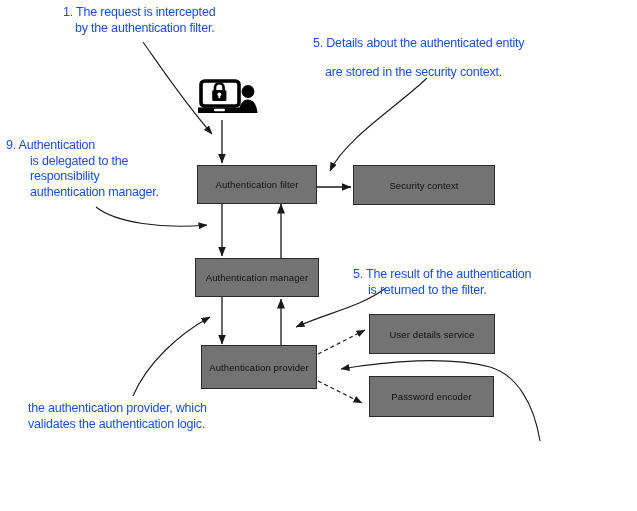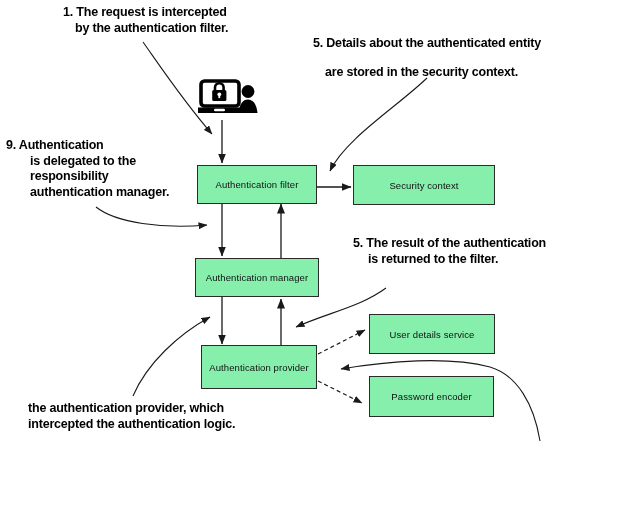--- a/index.html
+++ b/index.html
@@ -2,40 +2,40 @@
 <html><head>
 <meta charset="utf-8">
 <style>
   html,body{margin:0;padding:0;background:#ffffff;}
   #canvas{
     position:relative;width:637px;height:511px;background:#ffffff;
     font-family:"Liberation Sans",sans-serif;overflow:hidden;
   }
   #wires{position:absolute;left:0;top:0;width:637px;height:511px;pointer-events:none;}
   .box{
-    position:absolute;background:#86efac;border:1.4px solid #2a2a2a;
+    position:absolute;background:#737373;border:1.4px solid #2a2a2a;
     display:flex;align-items:center;justify-content:center;
     font-size:9.5px;color:#111;letter-spacing:0.1px;text-align:center;
   }
   .note{
-    position:absolute;font-weight:bold;font-size:12.5px;line-height:15.5px;
-    color:#000000;letter-spacing:-0.2px;white-space:nowrap;
+    position:absolute;font-weight:normal;font-size:12.5px;line-height:15.5px;
+    color:#1d4ed8;letter-spacing:-0.2px;white-space:nowrap;
   }
   .note .ln{white-space:nowrap;}
   .b-filter{left:197px;top:165px;width:118px;height:37px;}
   .b-security{left:353px;top:165px;width:140px;height:38px;}
   .b-manager{left:195px;top:258px;width:122px;height:37px;}
   .b-provider{left:201px;top:345px;width:114px;height:42px;}
   .b-uds{left:369px;top:314px;width:124px;height:38px;}
   .b-pe{left:369px;top:376px;width:123px;height:39px;}
   .n1{left:63px;top:5px;}   .n1 .ind{padding-left:12px;}
   .n2{left:6px;top:138px;}  .n2 .ind{padding-left:24px;}
   .n3{left:17px;top:401px;} .n3 .ind{padding-left:11px;}
   .n4{left:338px;top:450px;}.n4 .ind{padding-left:13px;}
-  .n5{left:353px;top:236px;}.n5 .ind{padding-left:15px;}
+  .n5{left:353px;top:267px;}.n5 .ind{padding-left:15px;}
   .n6{left:313px;top:36px;} .n6 .ind{padding-left:12px;margin-top:13px;}
   .client-icon{position:absolute;left:198px;top:79px;width:60px;height:40px;}
 </style>
 </head>
 <body>
 
 <div id="canvas">
 
   <svg id="wires" viewBox="0 0 637 511">
     <defs>
@@ -101,21 +101,21 @@
     <div class="ln ind">by the authentication filter.</div>
   </div>
   <div class="note n2">
     <div class="ln">9. Authentication</div>
     <div class="ln ind">is delegated to the</div>
     <div class="ln ind">responsibility</div>
     <div class="ln ind">authentication manager.</div>
   </div>
   <div class="note n3">
     <div class="ln ind">the authentication provider, which</div>
-    <div class="ln ind">intercepted the authentication logic.</div>
+    <div class="ln ind">validates the authentication logic.</div>
   </div>
   <div class="note n5">
     <div class="ln">5. The result of the authentication</div>
     <div class="ln ind">is returned to the filter.</div>
   </div>
   <div class="note n6">
     <div class="ln">5. Details about the authenticated entity</div>
     <div class="ln ind">are stored in the security context.</div>
   </div>
 

